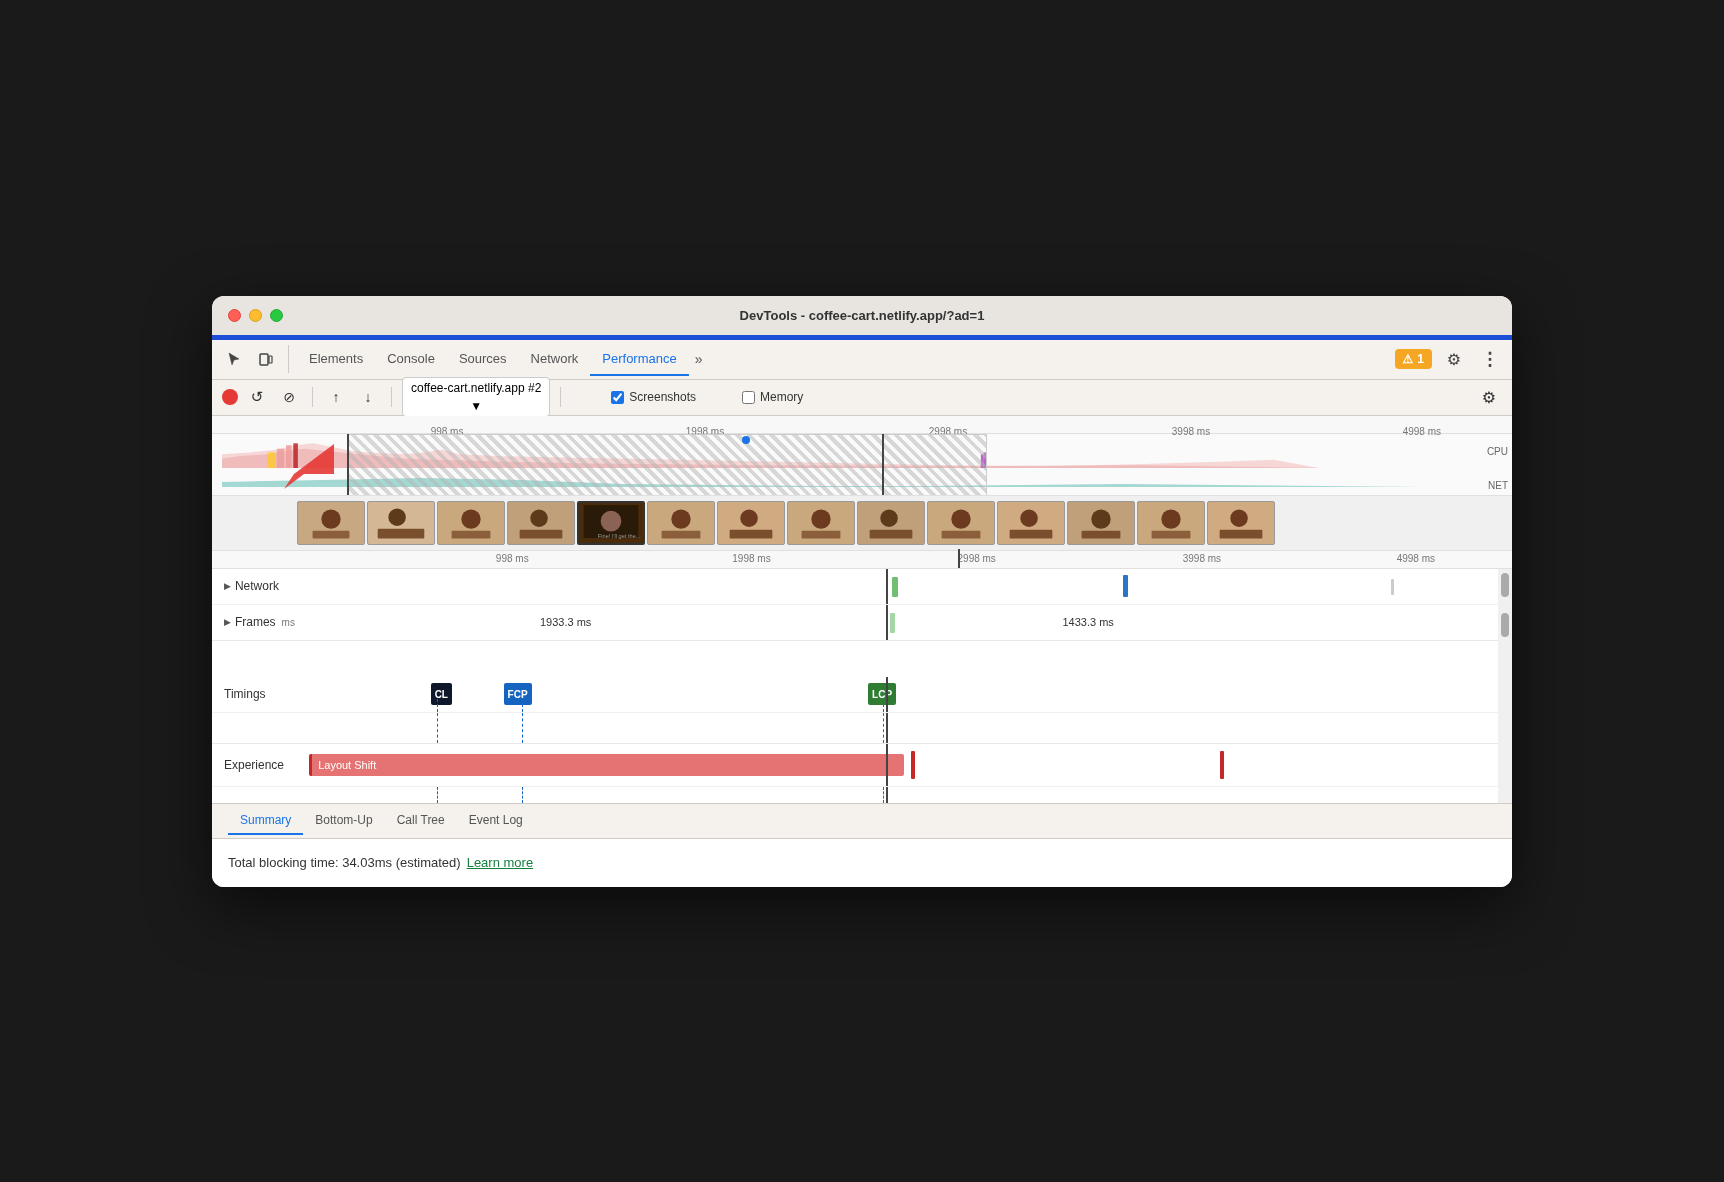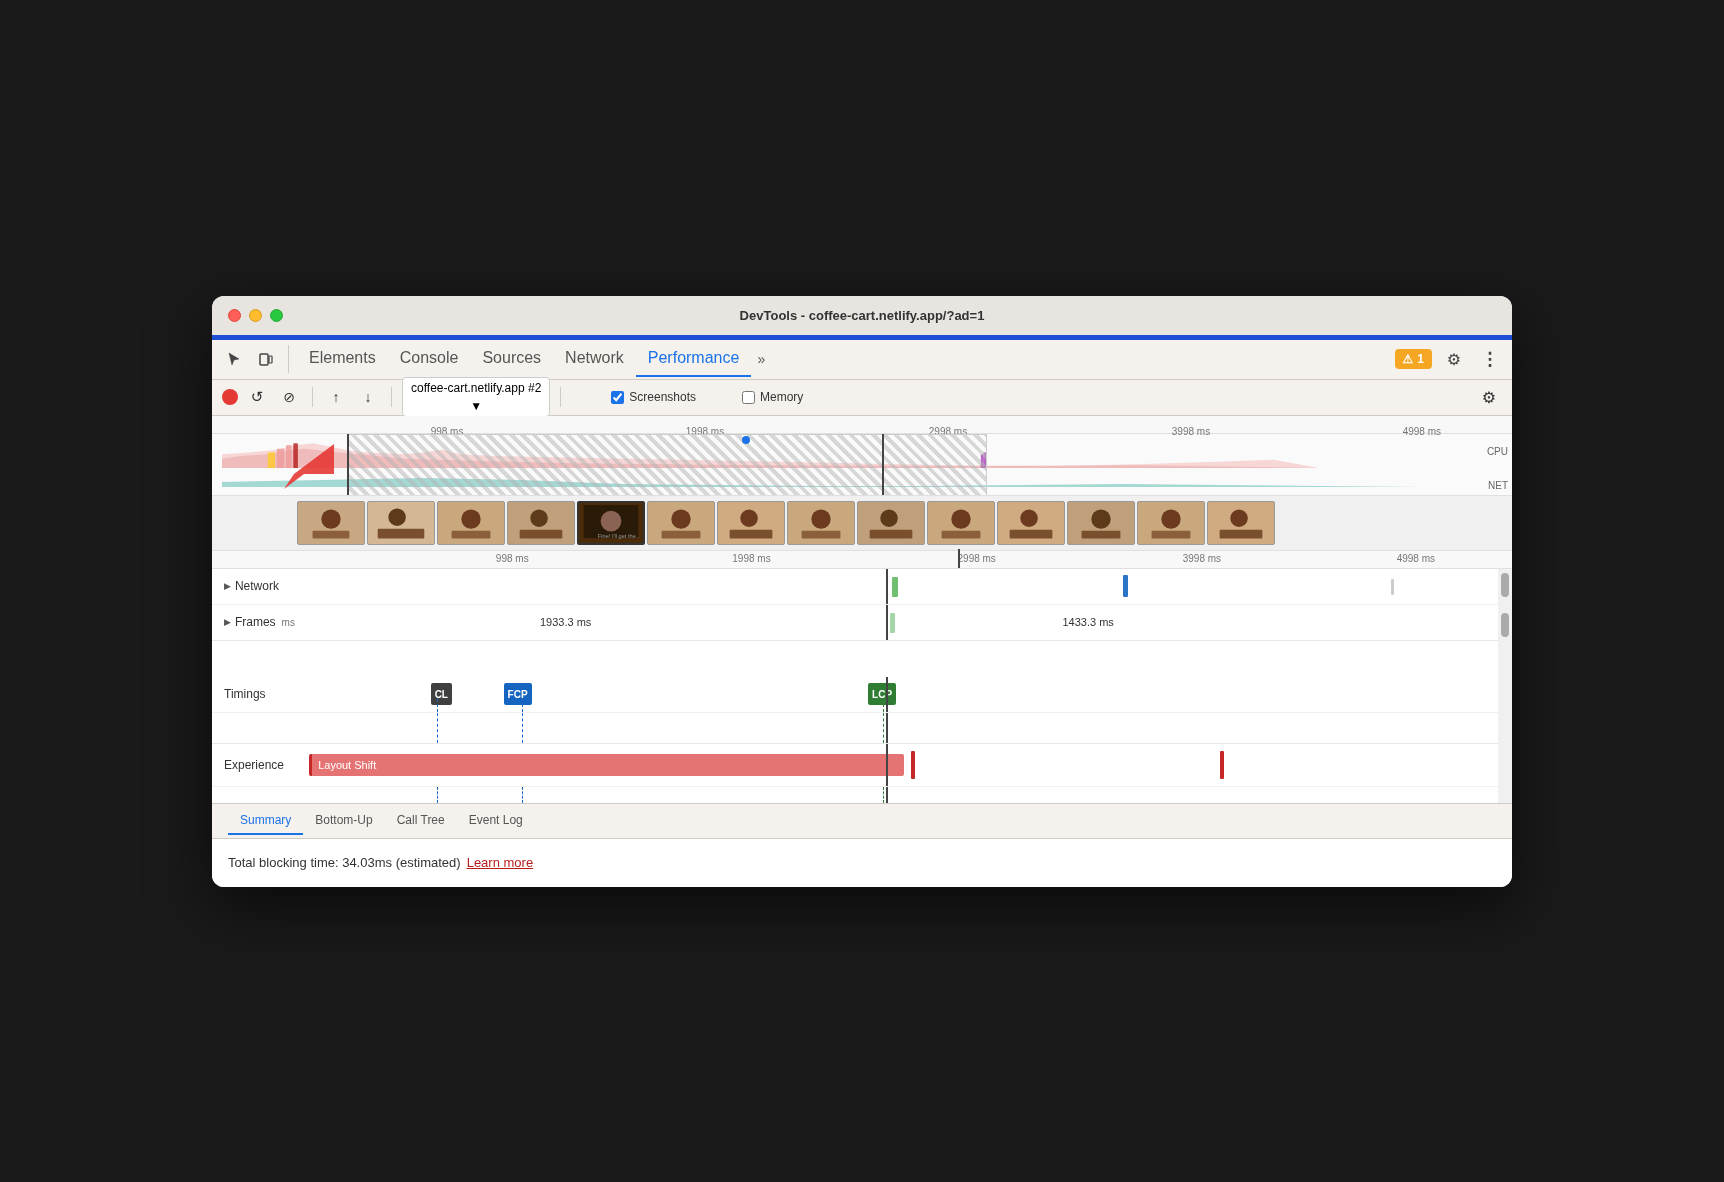--- a/index.html
+++ b/index.html
@@ -73,21 +73,21 @@
       justify-content: center;
       border-radius: 4px;
       cursor: pointer;
       color: #444;
       font-size: 16px;
       background: none;
       border: none;
     }
     .tab-item {
       padding: 8px 12px;
-      font-size: 16px;
+      font-size: 13px;
       color: #555;
       cursor: pointer;
       border-bottom: 2px solid transparent;
       white-space: nowrap;
       text-align: right;
     }
     .tab-item.active {
       color: #1a73e8;
       border-bottom: 2px solid #1a73e8;
       font-weight: 500;
@@ -317,21 +317,21 @@
       background: white;
       padding: 12px 16px;
       font-size: 13px;
       color: #333;
       min-height: 48px;
       display: flex;
       align-items: center;
       gap: 6px;
     }
     .learn-more {
-      color: #b91c1c;
+      color: #15803d;
       text-decoration: underline;
       cursor: pointer;
     }
     .dashed-overlay {
       position: absolute;
       background: repeating-linear-gradient(
         45deg,
         transparent,
         transparent 4px,
         rgba(180,180,180,0.5) 4px,
@@ -639,21 +639,21 @@
         </div>
       </div>
 
       <div class="track-row" style="height:36px;margin-top:36px;">
         <div class="track-label">
           <span style="font-size:12px; font-weight:500;">Timings</span>
         </div>
         <div class="track-content" style="position:relative; padding-right:14px;">
           <div style="position:absolute; left:48.5%; top:0; bottom:0; width:2px; background:#444; z-index:5;"></div>
 
-          <div class="timing-badge" style="left:11%; background:#404040;text-align:center;">
+          <div class="timing-badge" style="left:11%; background:#0f172a;text-align:center;">
             <span>CL</span>
           </div>
 
           <div class="timing-badge" style="left:17%; background:#1565c0;">
             <span>FCP</span>
           </div>
 
           <div class="timing-badge" style="left:47%; background:#2e7d32;">
             <span>LCP</span>
           </div>

